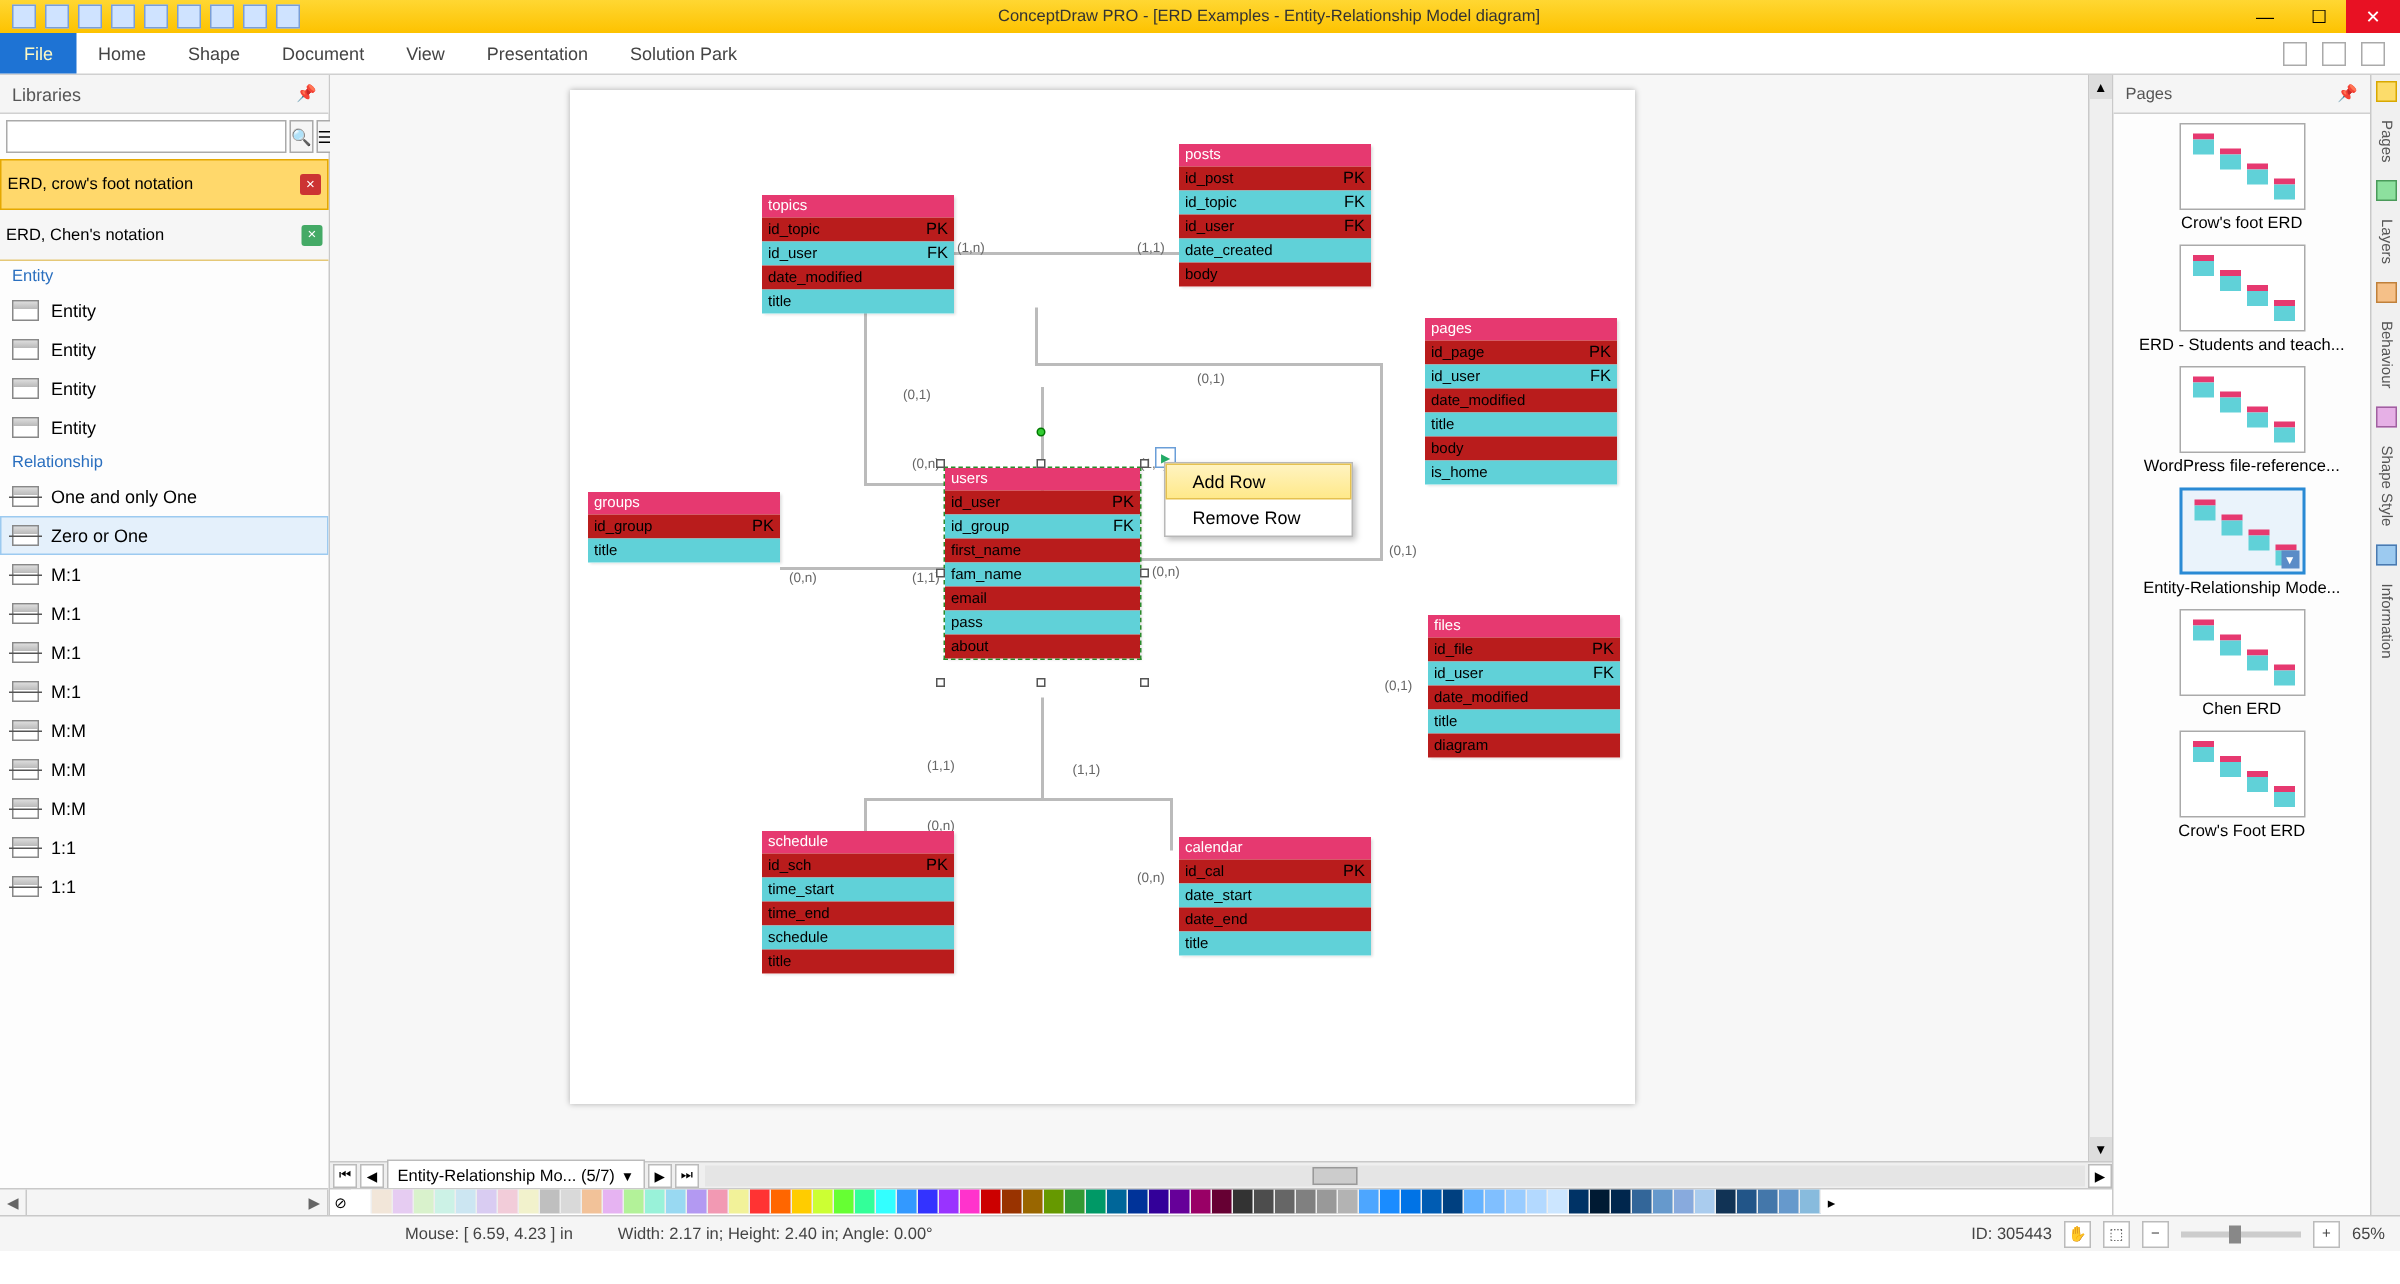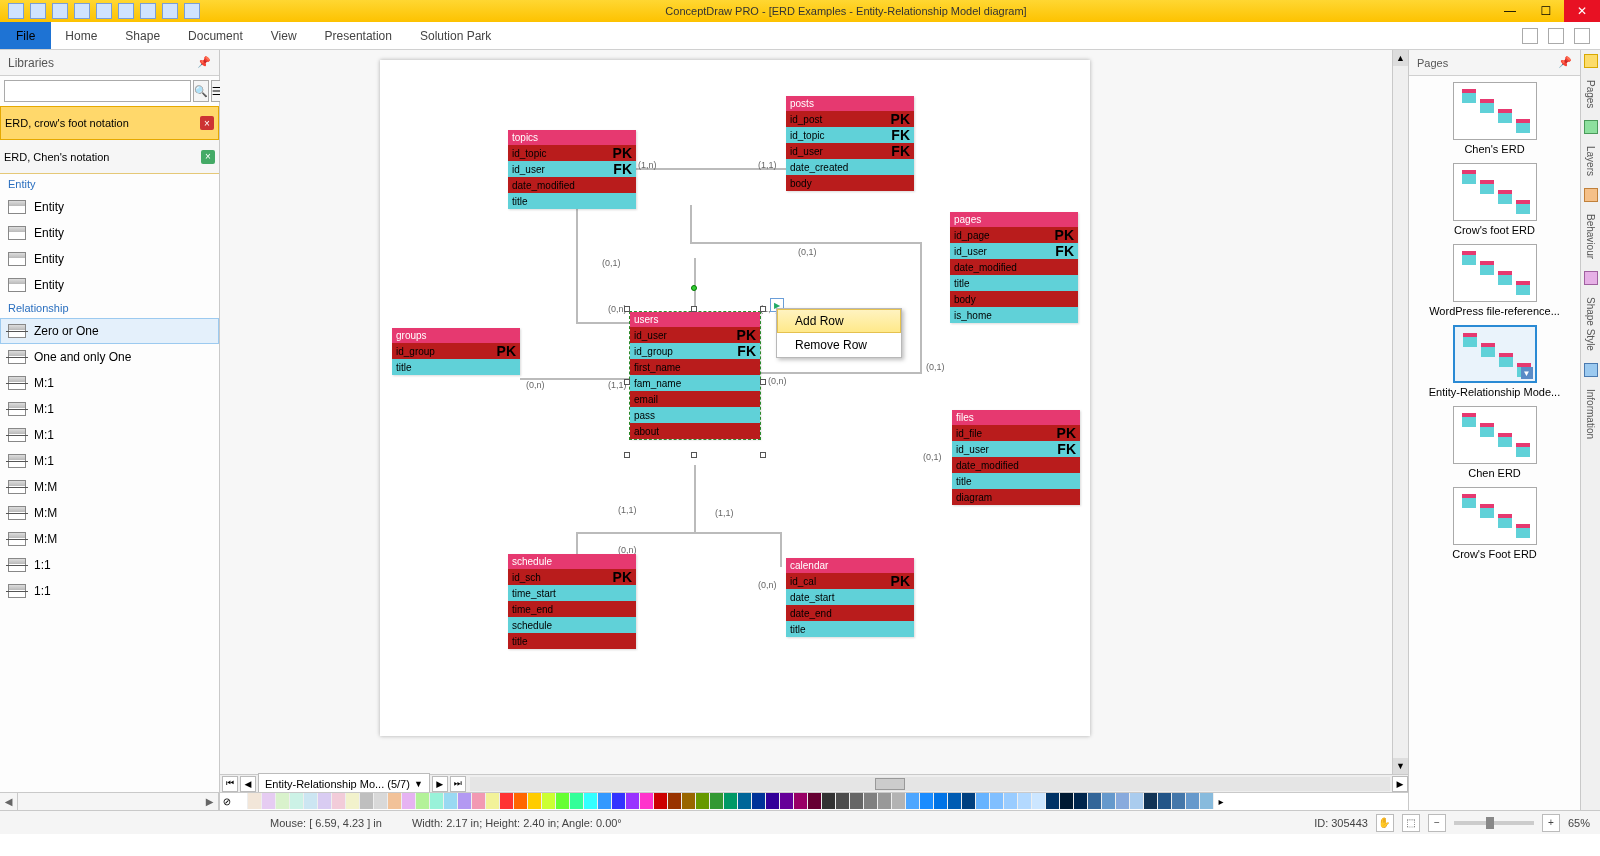--- a/index.html
+++ b/index.html
@@ -9,21 +9,21 @@
 .titlebar { height: 22px; background: linear-gradient(#ffd732,#fdc200); display: flex; align-items: center; justify-content: space-between; font-size: 11px; }
 .titlebar .qat { display: flex; gap: 6px; padding-left: 8px; }
 .titlebar .qat div { width: 16px; height: 16px; background: #cfe3ff; border: 1px solid #7a9ed6; }
 .titlebar .title { flex: 1; text-align: center; color: #333; }
 .titlebar .wbtn { display: flex; }
 .titlebar .wbtn div { width: 36px; height: 22px; display: flex; align-items: center; justify-content: center; font-size: 12px; }
 .titlebar .wbtn .close { background: #e81123; color: #fff; }
 
 
 .ribbon { height: 28px; background: #fff; border-bottom: 1px solid #d0d0d0; display: flex; align-items: center; font-size: 12px; }
-.ribbon .file { background: #1e73d4; color: #000000; padding: 6px 16px; height: 100%; display: flex; align-items: center; }
+.ribbon .file { background: #1e73d4; color: #fef9c3; padding: 6px 16px; height: 100%; display: flex; align-items: center; }
 .ribbon .tab { padding: 0 14px; color: #444; cursor: pointer; }
 .ribbon .right { margin-left: auto; display: flex; gap: 10px; padding-right: 10px; color: #555; }
 .ribbon .right div { width: 16px; height: 16px; border: 1px solid #aaa; }
 
 
 .main { display: flex; height: 760px; }
 
 
 .lib { width: 220px; border-right: 1px solid #c9c9c9; background: #fdfdfd; display: flex; flex-direction: column; font-size: 12px; }
 .lib .pane-hdr { height: 26px; background: #f5f5f5; border-bottom: 1px solid #d0d0d0; display: flex; align-items: center; padding: 0 8px; color: #555; justify-content: space-between;}
@@ -52,21 +52,21 @@
 .vscroll { position:absolute; right:0; top:0; bottom:0; width:16px; background:#efefef; border-left:1px solid #c9c9c9;}
 .vscroll .up,.vscroll .dn{height:16px;background:#ddd;display:flex;align-items:center;justify-content:center;font-size:9px;}
 .vscroll .dn{position:absolute;bottom:0;width:100%;}
 
 
 .erd { position: absolute; font-size: 10px; box-shadow: 1px 1px 2px rgba(0,0,0,.15); }
 .erd .hdr { background: #e63970; color: #fff; padding: 2px 4px; height: 15px; display:flex;align-items:center;}
 .erd .row { display: flex; height: 16px; align-items: center; padding: 0 4px; justify-content: space-between;}
 .erd .row.a { background: #b91c1c; }
 .erd .row.b { background: #60d1d8; }
-.erd .row .k { font-weight: bold; font-size: 14px;}
+.erd .row .k { font-weight: normal; font-size: 11px;}
 .erd.sel { outline: 1px dashed #2a8a2a; }
 .handle { position:absolute; width:6px; height:6px; background:#fff; border:1px solid #555;}
 .handle.g{background:#3c3;border-color:#070;}
 
 .selbox{position:absolute;}
 .selbox .handle{position:absolute;}
 
 
 .clabel{position:absolute;font-size:9px;color:#666;}
 .conn{position:absolute;border:1px solid #bbb;pointer-events:none; box-sizing:content-box;}
@@ -193,27 +193,27 @@
             <div class="ico"></div>
             <span>Entity</span>
           </div>
           <div class="item">
             <div class="ico"></div>
             <span>Entity</span>
           </div>
         </div>
       <div class="cat">Relationship</div>
       <div id="rel-items">
+          <div class="item">
+            <div class="ico rel"></div>
+            <span>One and only One</span>
+          </div>
           <div class="item sel">
             <div class="ico rel"></div>
             <span>Zero or One</span>
-          </div>
-          <div class="item">
-            <div class="ico rel"></div>
-            <span>One and only One</span>
           </div>
           <div class="item">
             <div class="ico rel"></div>
             <span>M:1</span>
           </div>
           <div class="item">
             <div class="ico rel"></div>
             <span>M:1</span>
           </div>
           <div class="item">
@@ -591,34 +591,34 @@
           <div class="frame">
             <div class="mini" style="left:8px;top:6px;"></div>
             <div class="minib" style="left:8px;top:10px;"></div>
             <div class="mini" style="left:26px;top:16px;"></div>
             <div class="minib" style="left:26px;top:20px;"></div>
             <div class="mini" style="left:44px;top:26px;"></div>
             <div class="minib" style="left:44px;top:30px;"></div>
             <div class="mini" style="left:62px;top:36px;"></div>
             <div class="minib" style="left:62px;top:40px;"></div>
           </div>
-          <div class="lbl">Chen's ERD</div>
+          <div class="lbl">Crow's foot ERD</div>
         </div>
         <div class="pthumb">
           <div class="frame">
             <div class="mini" style="left:8px;top:6px;"></div>
             <div class="minib" style="left:8px;top:10px;"></div>
             <div class="mini" style="left:26px;top:16px;"></div>
             <div class="minib" style="left:26px;top:20px;"></div>
             <div class="mini" style="left:44px;top:26px;"></div>
             <div class="minib" style="left:44px;top:30px;"></div>
             <div class="mini" style="left:62px;top:36px;"></div>
             <div class="minib" style="left:62px;top:40px;"></div>
           </div>
-          <div class="lbl">Crow's foot ERD</div>
+          <div class="lbl">ERD - Students and teach...</div>
         </div>
         <div class="pthumb">
           <div class="frame">
             <div class="mini" style="left:8px;top:6px;"></div>
             <div class="minib" style="left:8px;top:10px;"></div>
             <div class="mini" style="left:26px;top:16px;"></div>
             <div class="minib" style="left:26px;top:20px;"></div>
             <div class="mini" style="left:44px;top:26px;"></div>
             <div class="minib" style="left:44px;top:30px;"></div>
             <div class="mini" style="left:62px;top:36px;"></div>

